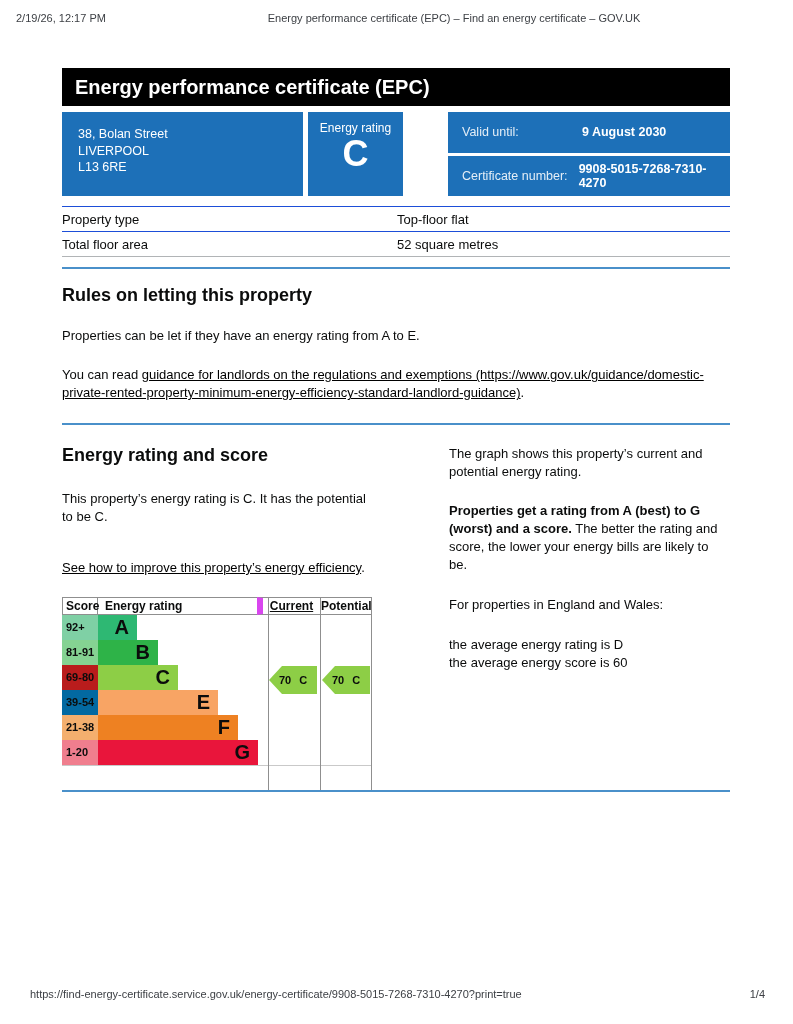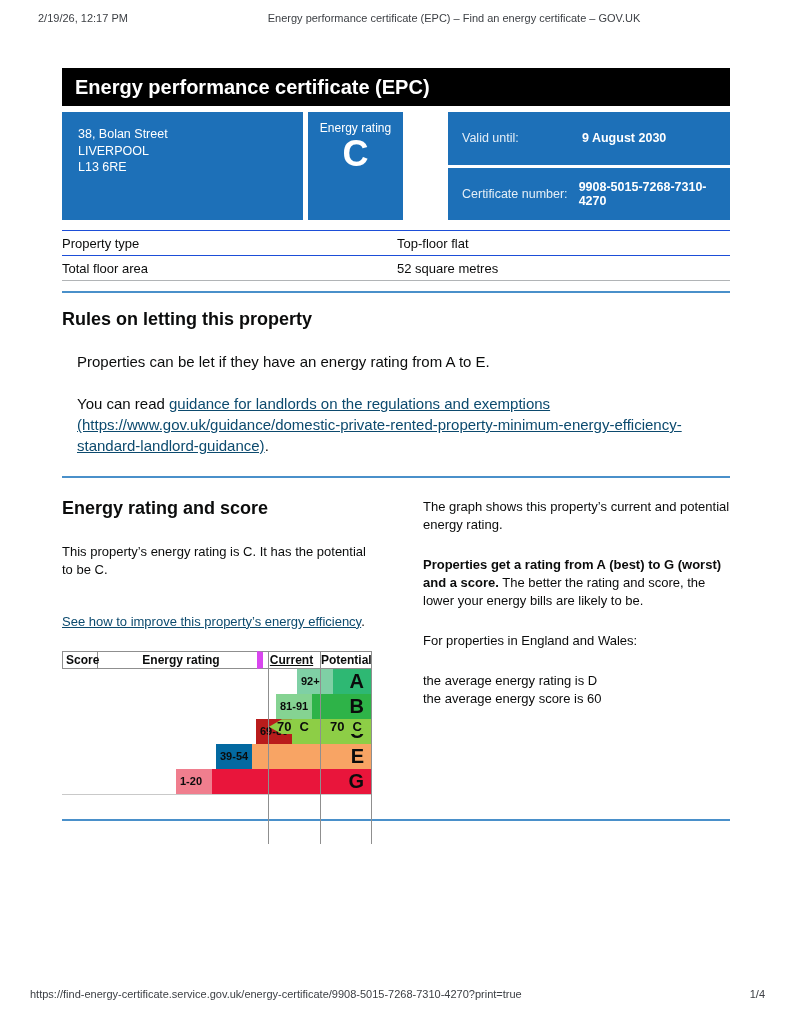--- a/index.html
+++ b/index.html
@@ -17,21 +17,21 @@
   }
 
   
   .print-header, .print-footer {
     position: absolute;
     left: 0; right: 0;
     font-size: 11px;
     color: #3d4045;
   }
   .print-header { top: 12px; height: 16px; }
-  .ph-date { position: absolute; left: 38px; top: 0; }
+  .ph-date { position: absolute; left: 16px; top: 0; }
   .ph-title { position: absolute; left: 454px; top: 0; transform: translateX(-50%); white-space: nowrap; }
   .print-footer { bottom: 20px; height: 16px; }
   .pf-url { position: absolute; left: 30px; top: 0; }
   .pf-page { position: absolute; right: 28px; top: 0; }
 
   
   .content {
     position: absolute;
     left: 62px;
     top: 68px;
@@ -43,21 +43,21 @@
     color: #ffffff;
     height: 38px;
     display: flex;
     align-items: center;
     padding-left: 13px;
     margin-bottom: 6px;
   }
   .banner h1 { font-size: 20px; font-weight: bold; }
 
   
-  .summary-boxes { display: flex; gap: 5px; height: 108px; margin-bottom: 10px; }
+  .summary-boxes { display: flex; gap: 5px; height: 84px; margin-bottom: 10px; }
   .box { background: #1d70b8; color: #ffffff; }
   .address-box { flex: 0 0 241px; padding: 14px 0 0 16px; font-size: 12.5px; line-height: 1.32; }
   .rating-box {
     flex: 0 0 95px;
     display: flex; flex-direction: column; align-items: center;
     padding-top: 9px;
   }
   .rating-box .rating-label { font-size: 12px; }
   .rating-box .rating-letter { font-size: 36px; font-weight: bold; line-height: 1.05; }
   .validity-col { flex: 1; display: flex; flex-direction: column; gap: 3px; padding-left: 40px; }
@@ -77,73 +77,72 @@
   .facts-table td.fact-value { width: 333px; }
 
   .blue-rule { height: 2px; background: #4a90ca; border: none; }
   .rule-1 { margin-top: 10px; }
   .rule-2 { margin-top: 20px; }
   .rule-3 { margin-top: 24px; }
 
   h2 { font-size: 18px; font-weight: bold; }
 
   .rules-section h2 { margin-top: 16px; }
-  .rules-section p { font-size: 15px; line-height: 1.4; margin-top: 21px; margin-left: 15px; }
-
-  a.gov-link { color: #0c4a6e; text-decoration: underline; }
+  .rules-section p { font-size: 13px; line-height: 1.4; margin-top: 21px; }
+
+  a.gov-link { color: #000000; text-decoration: underline; }
 
   
   .rating-section { display: flex; margin-top: 20px; }
   .col-left { width: 310px; }
-  .col-right { width: 307px; margin-left: 51px; }
+  .col-right { width: 307px; margin-left: 77px; }
   .col-left h2 { margin-bottom: 24px; }
   .col-left p, .col-right p { font-size: 13px; line-height: 1.38; }
   .col-left .summary-para { margin-bottom: 34px; }
   .col-right p { margin-bottom: 22px; }
   .col-right .avg-lines { margin-bottom: 0; }
   .bold-inline { font-weight: bold; }
 
   
   .epc-chart {
     position: relative;
     width: 310px;
     margin-top: 20px;
     border-bottom: 1px solid #c9c9c9;
   }
   .chart-header { display: flex; height: 18px; font-size: 12px; font-weight: bold; }
   .chart-header > div {
     border-top: 1px solid #8f8f8f;
     border-bottom: 1px solid #8f8f8f;
     line-height: 16px;
-    text-align: center;
   }
   .h-score { width: 36px; border-left: 1px solid #8f8f8f; border-right: 1px solid #8f8f8f; padding-left: 3px; }
   .h-rating { flex: 1; padding-left: 7px; }
   .h-current { width: 63px; border-left: 6px solid #d946ef; text-align: center; text-decoration: underline; }
   .h-potential { width: 52px; border-left: 1px solid #8f8f8f; border-right: 1px solid #8f8f8f; text-align: center; }
 
-  .chart-row { display: flex; height: 25px; justify-content: flex-end; }
+  .chart-row { display: flex; height: 25px; }
   .chart-score {
     width: 36px;
     font-size: 11px; font-weight: bold;
     line-height: 25px;
     padding-left: 4px;
   }
   .chart-bar { position: relative; height: 25px; }
   .chart-letter {
     position: absolute; right: 8px; top: 0;
     font-size: 20px; font-weight: bold; line-height: 25px; color: #0b0c0c;
   }
   .v-line { position: absolute; width: 1px; background: #8f8f8f; top: 0; }
   .chart-arrow {
     position: absolute;
-    height: 15px; width: 48px;
+    height: 28px; width: 48px;
     clip-path: polygon(0 50%, 13px 0, 100% 0, 100% 100%, 13px 100%);
     display: flex; align-items: center; justify-content: center;
-    font-size: 13px; font-weight: bold; color: #0b0c0c;
+    font-size: 11px; font-weight: bold; color: #0b0c0c;
   }
   .chart-arrow .arrow-band { margin-left: 8px; }
 </style>
 </head>
 <body>
 
 <div class="page">
 
   <div class="print-header">
     <span class="ph-date">2/19/26, 12:17 PM</span>
@@ -230,20 +229,26 @@
               <div class="chart-row">
                 <div class="chart-score" style="background: #b91c1c;">69-80</div>
                 <div class="chart-bar" style="width: 80px; background: rgb(141, 206, 70);">
                   <span class="chart-letter">C</span>
                 </div>
               </div>
               <div class="chart-row">
                 <div class="chart-score" style="background: #0369a1;">39-54</div>
                 <div class="chart-bar" style="width: 120px; background: rgb(248, 164, 100);">
                   <span class="chart-letter">E</span>
+                </div>
+              </div>
+              <div class="chart-row">
+                <div class="chart-score" style="background: rgb(244, 175, 110);">21-38</div>
+                <div class="chart-bar" style="width: 140px; background: rgb(238, 129, 34);">
+                  <span class="chart-letter">F</span>
                 </div>
               </div>
               <div class="chart-row">
                 <div class="chart-score" style="background: rgb(240, 126, 142);">1-20</div>
                 <div class="chart-bar" style="width: 160px; background: rgb(233, 21, 59);">
                   <span class="chart-letter">G</span>
                 </div>
               </div>
             </div>
         <div class="v-line" style="left: 206px; height: 193px;"></div>

